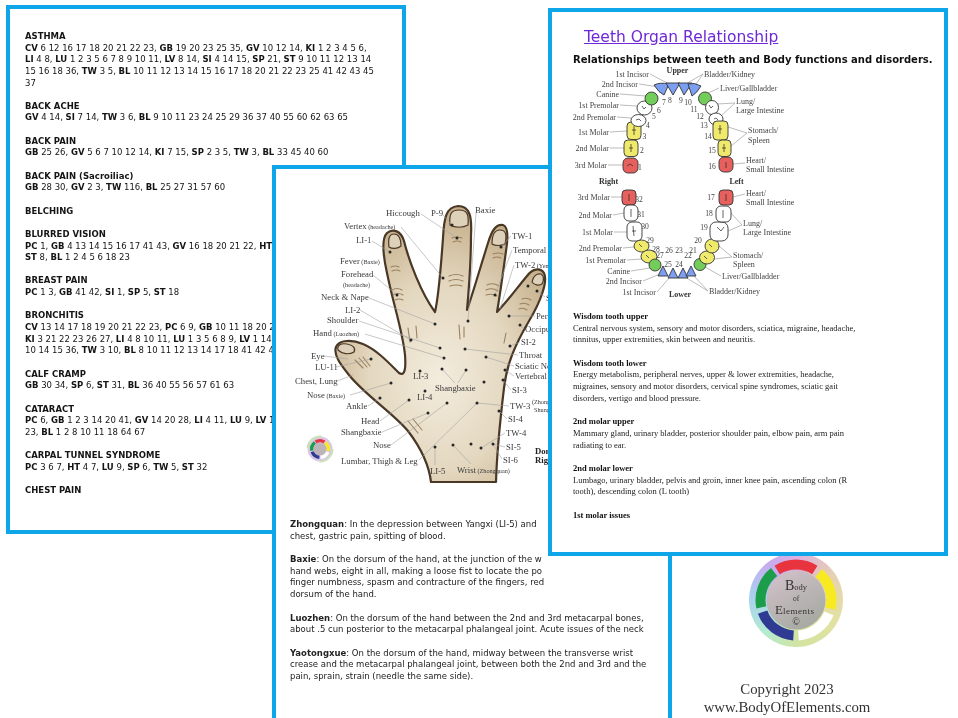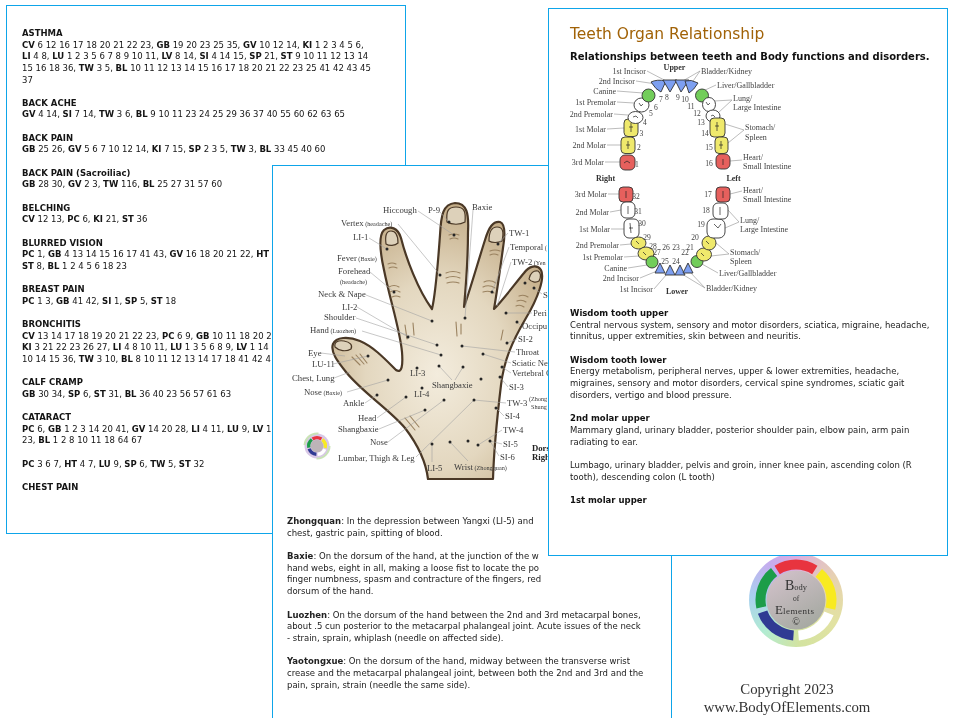--- a/index.html
+++ b/index.html
@@ -1,33 +1,33 @@
 <!DOCTYPE html>
 <html><head>
 <meta charset="utf-8">
 <style>
   html,body{margin:0;padding:0;background:#fff;}
   #page{position:relative;width:958px;height:718px;overflow:hidden;background:#fff;font-family:"DejaVu Sans",sans-serif;}
-  .card{position:absolute;box-sizing:border-box;background:#fff;border:1px solid #0ea5e9;overflow:hidden;}
+  .card{position:absolute;box-sizing:border-box;background:#fff;border:4px solid #0ea5e9;overflow:hidden;}
   #conditions-card{left:6px;top:5px;width:400px;height:529px;z-index:1;}
   #hand-card{left:272px;top:165px;width:400px;height:667px;z-index:2;}
   #teeth-card{left:548px;top:8px;width:400px;height:548px;z-index:3;}
   .txt{position:absolute;font-size:8.5px;line-height:11.65px;color:#141414;}
   .line{white-space:nowrap;height:11.65px;}
   .line b{font-weight:bold;}
   .cond{margin-bottom:11.65px;}
   .cond-title{font-weight:bold;}
   #cond-list{left:15px;top:22px;}
   #hand-text{left:14px;top:318px;color:#222;margin-top:32px;}
   #hand-text .line,#teeth-text .line{height:11.7px;line-height:11.7px;}
   .para{margin-bottom:11.7px;}
-  #teeth-text{left:21px;top:299px;color:#222;}
+  #teeth-text{left:21px;top:299px;color:#222;font-family:Liberation Serif, serif;}
   .sec{margin-bottom:11.7px;}
   .sec-h{font-weight:bold;color:#111;}
-  #teeth-title{position:absolute;left:21px;top:16px;font-size:15.5px;line-height:18px;color:#a16207;white-space:nowrap;}
+  #teeth-title{position:absolute;left:32px;top:16px;font-size:15.5px;line-height:18px;color:#6d28d9;white-space:nowrap;text-decoration:underline;}
   #teeth-subtitle{position:absolute;left:21px;top:42px;font-size:10px;line-height:11.7px;font-weight:bold;color:#111;white-space:nowrap;}
   .hand-svg,.teeth-svg{position:absolute;left:0;top:0;}
   .hl{font-family:"Liberation Serif",serif;font-size:8.7px;fill:#3a3a3a;}
   .hs{font-size:6.2px;}
   .hb{font-weight:bold;fill:#222;}
   .tl{font-family:"Liberation Serif",serif;font-size:8px;fill:#444;}
   .tn{font-family:"Liberation Serif",serif;font-size:7.6px;fill:#444;}
   .tb{font-family:"Liberation Serif",serif;font-size:8px;font-weight:bold;fill:#333;}
   #logo-ring{position:absolute;left:749px;top:553px;width:94px;height:94px;border-radius:50%;
     background:conic-gradient(from 0deg,#dcaee0,#e7d2b0 60deg,#e2e2a2 120deg,#d3e3a0 175deg,#b2ecd2 225deg,#a9d0ef 275deg,#c6abee 325deg,#dcaee0 360deg);}
@@ -61,21 +61,20 @@
         <div class="line"><b>GB</b><span> 25 26, </span><b>GV</b><span> 5 6 7 10 12 14, </span><b>KI</b><span> 7 15, </span><b>SP</b><span> 2 3 5, </span><b>TW</b><span> 3, </span><b>BL</b><span> 33 45 40 60</span></div>
       </div>
 
       <div class="cond">
         <div class="line cond-title">BACK PAIN (Sacroiliac)</div>
         <div class="line"><b>GB</b><span> 28 30, </span><b>GV</b><span> 2 3, </span><b>TW</b><span> 116, </span><b>BL</b><span> 25 27 31 57 60</span></div>
       </div>
 
       <div class="cond">
         <div class="line cond-title">BELCHING</div>
-        <div class="line"><b>CV</b><span> 12 13, </span><b>PC</b><span> 6, </span><b>KI</b><span> 21, </span><b>ST</b><span> 36</span></div>
       </div>
 
       <div class="cond">
         <div class="line cond-title">BLURRED VISION</div>
         <div class="line"><b>PC</b><span> 1, </span><b>GB</b><span> 4 13 14 15 16 17 41 43, </span><b>GV</b><span> 16 18 20 21 22, </span><b>HT</b><span></span></div>
         <div class="line"><b>ST</b><span> 8, </span><b>BL</b><span> 1 2 4 5 6 18 23</span></div>
       </div>
 
       <div class="cond">
         <div class="line cond-title">BREAST PAIN</div>
@@ -84,30 +83,31 @@
 
       <div class="cond">
         <div class="line cond-title">BRONCHITIS</div>
         <div class="line"><b>CV</b><span> 13 14 17 18 19 20 21 22 23, </span><b>PC</b><span> 6 9, </span><b>GB</b><span> 10 11 18 20 2</span></div>
         <div class="line"><b>KI</b><span> 3 21 22 23 26 27, </span><b>LI</b><span> 4 8 10 11, </span><b>LU</b><span> 1 3 5 6 8 9, </span><b>LV</b><span> 1 14</span></div>
         <div class="line"><b></b><span>10 14 15 36, </span><b>TW</b><span> 3 10, </span><b>BL</b><span> 8 10 11 12 13 14 17 18 41 42 4</span></div>
       </div>
 
       <div class="cond">
         <div class="line cond-title">CALF CRAMP</div>
-        <div class="line"><b>GB</b><span> 30 34, </span><b>SP</b><span> 6, </span><b>ST</b><span> 31, </span><b>BL</b><span> 36 40 23 56 57 61 63</span></div>
+        <div class="line"><b>GB</b><span> 30 34, </span><b>SP</b><span> 6, </span><b>ST</b><span> 31, </span><b>BL</b><span> 36 40 55 56 57 61 63</span></div>
       </div>
 
       <div class="cond">
         <div class="line cond-title">CATARACT</div>
         <div class="line"><b>PC</b><span> 6, </span><b>GB</b><span> 1 2 3 14 20 41, </span><b>GV</b><span> 14 20 28, </span><b>LI</b><span> 4 11, </span><b>LU</b><span> 9, </span><b>LV</b><span> 1</span></div>
         <div class="line"><b></b><span>23, </span><b>BL</b><span> 1 2 8 10 11 18 64 67</span></div>
       </div>
 
       <div class="cond">
+        <div class="line cond-title">CARPAL TUNNEL SYNDROME</div>
         <div class="line"><b>PC</b><span> 3 6 7, </span><b>HT</b><span> 4 7, </span><b>LU</b><span> 9, </span><b>SP</b><span> 6, </span><b>TW</b><span> 5, </span><b>ST</b><span> 32</span></div>
       </div>
 
       <div class="cond">
         <div class="line cond-title">CHEST PAIN</div>
       </div>
     </div>
   </div>
 
   <div class="card" id="hand-card">
@@ -254,21 +254,20 @@
       </div>
       <div class="para">
         <div class="line"><b>Baxie</b><span>: On the dorsum of the hand, at the junction of the w</span></div>
         <div class="line">hand webs, eight in all, making a loose fist to locate the po</div>
         <div class="line">finger numbness, spasm and contracture of the fingers, red</div>
         <div class="line">dorsum of the hand.</div>
       </div>
       <div class="para">
         <div class="line"><b>Luozhen</b><span>: On the dorsum of the hand between the 2nd and 3rd metacarpal bones,</span></div>
         <div class="line">about .5 cun posterior to the metacarpal phalangeal joint. Acute issues of the neck</div>
-        <div class="line">- strain, sprain, whiplash (needle on affected side).</div>
       </div>
       <div class="para">
         <div class="line"><b>Yaotongxue</b><span>: On the dorsum of the hand, midway between the transverse wrist</span></div>
         <div class="line">crease and the metacarpal phalangeal joint, between both the 2nd and 3rd and the</div>
         <div class="line">pain, sprain, strain (needle the same side).</div>
       </div>
     </div>
   </div>
 
   <div class="card" id="teeth-card">
@@ -415,25 +414,26 @@
         <div class="line">Energy metabolism, peripheral nerves, upper &amp; lower extremities, headache,</div>
         <div class="line">migraines, sensory and motor disorders, cervical spine syndromes, sciatic gait</div>
         <div class="line">disorders, vertigo and blood pressure.</div>
       </div>
       <div class="sec">
         <div class="line sec-h">2nd molar upper</div>
         <div class="line">Mammary gland, urinary bladder, posterior shoulder pain, elbow pain, arm pain</div>
         <div class="line">radiating to ear.</div>
       </div>
       <div class="sec">
+        <div class="line sec-h">2nd molar lower</div>
         <div class="line">Lumbago, urinary bladder, pelvis and groin, inner knee pain, ascending colon (R</div>
         <div class="line">tooth), descending colon (L tooth)</div>
       </div>
       <div class="sec">
-        <div class="line sec-h">1st molar upper</div>
+        <div class="line sec-h">1st molar issues</div>
       </div>
     </div>
   </div>
 
   <div id="logo-ring"></div>
   <svg id="logo-svg" width="105" height="100" viewBox="0 0 105 100">
     <defs>
       <linearGradient id="logoInner" x1="0" y1="0" x2="0.6" y2="1">
         <stop offset="0" stop-color="#d5c3cd"></stop>
         <stop offset="1" stop-color="#a7aaa3"></stop>

